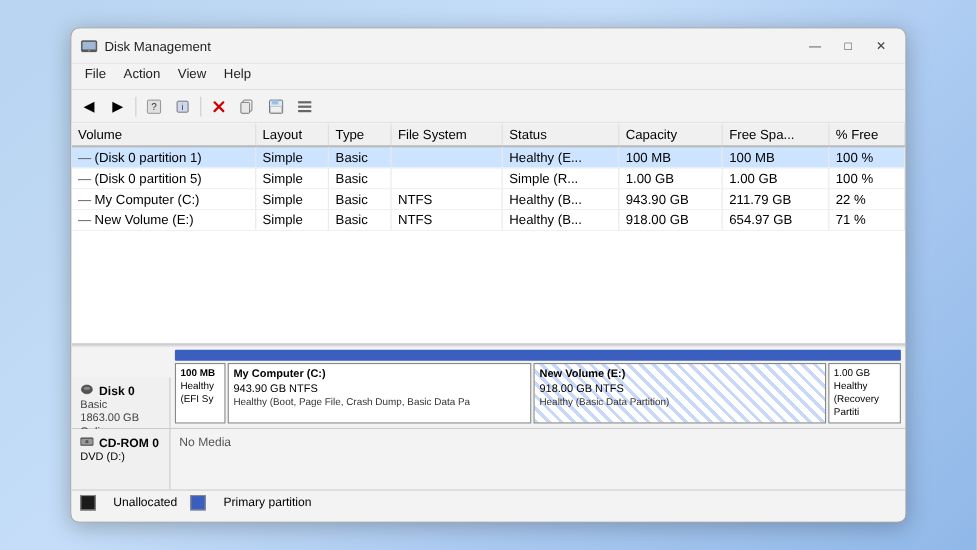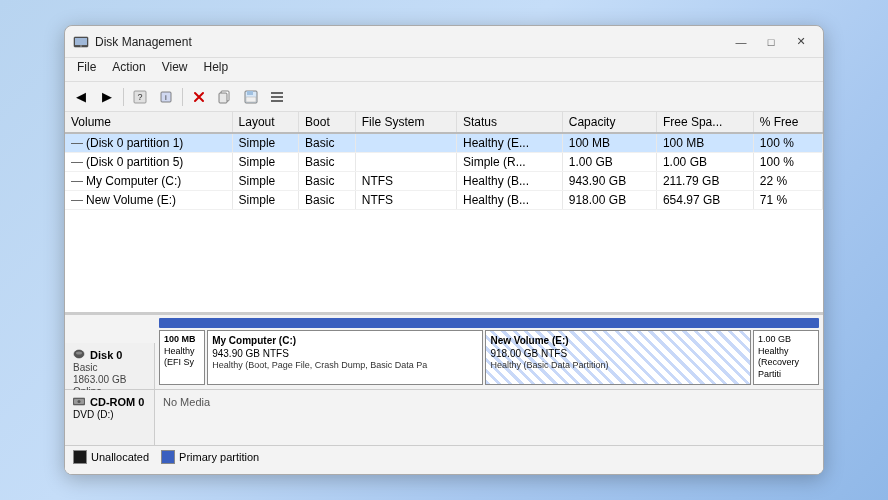--- a/index.html
+++ b/index.html
@@ -238,21 +238,21 @@
       padding: 4px 8px;
       gap: 12px;
       border-top: 1px solid #ccc;
       background: #f3f3f3;
       height: 22px;
       flex-shrink: 0;
     }
     .legend-item {
       display: flex;
       align-items: center;
-      gap: 4px;
+      gap: 16px;
       font-size: 11px;
     }
     .legend-color {
       width: 14px;
       height: 14px;
       border: 1px solid #888;
     }
     .legend-color.unallocated { background: #1a1a1a; }
     .legend-color.primary { background: #3a5fbf; }
   </style>
@@ -329,21 +329,21 @@
   </div>
 
   <div class="main-content">
 
     <div class="volume-table">
       <table>
         <thead>
           <tr>
             <th>Volume</th>
             <th>Layout</th>
-            <th>Boot</th>
+            <th>Type</th>
             <th>File System</th>
             <th>Status</th>
             <th>Capacity</th>
             <th>Free Spa...</th>
             <th>% Free</th>
           </tr>
         </thead>
         <tbody id="table-body">
         <tr class="selected">
               <td><span style="color:#555;margin-right:3px;">—</span>(Disk 0 partition 1)</td>

